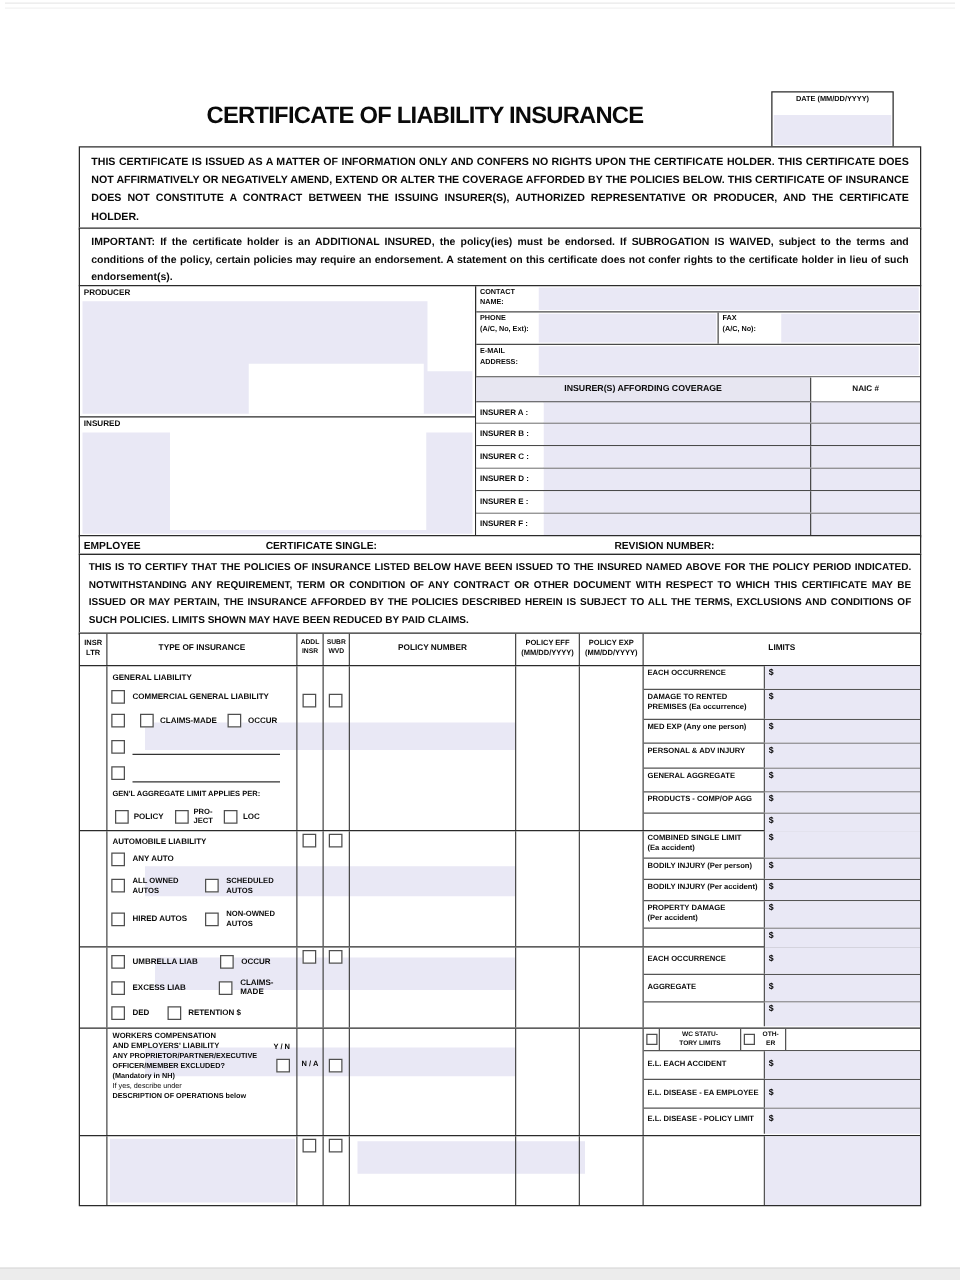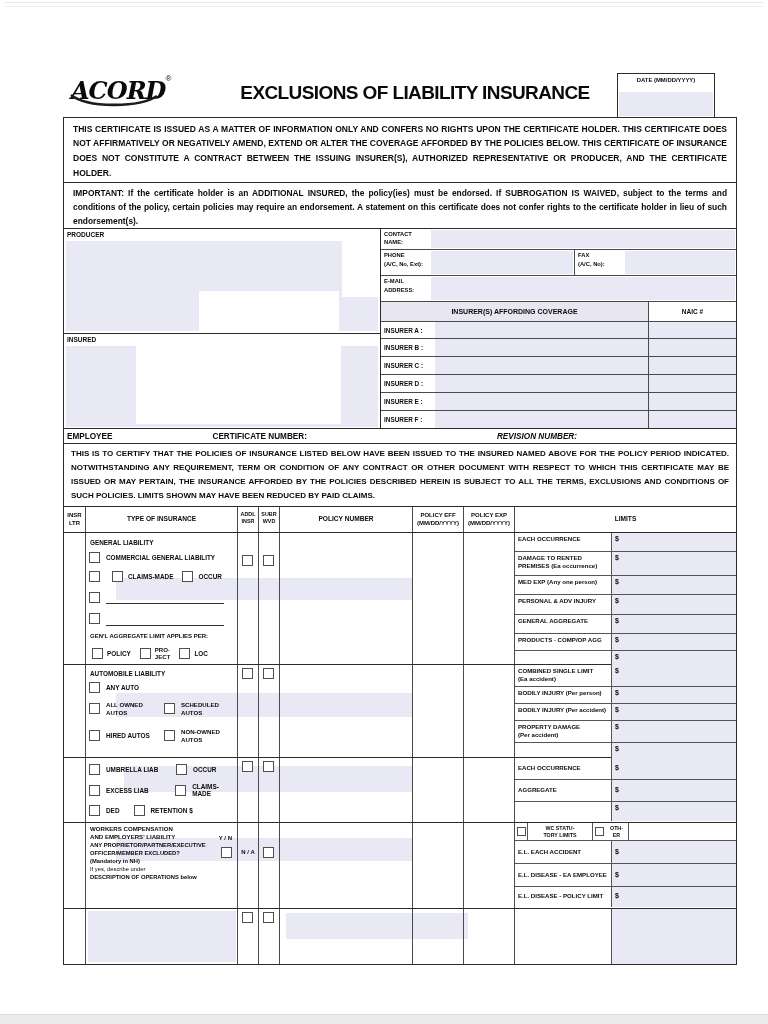--- a/index.html
+++ b/index.html
@@ -58,21 +58,21 @@
   .irow { display:flex; height:18px; border-bottom:1px solid #4a4a4a; }
   .irow:last-child { border-bottom:none; }
   .ilab { width:54px; padding:5px 0 0 3px; font-size:6.4px; font-weight:700; flex:none; background:#fff; }
   .ival { flex:1; }
   .inaic { width:88px; border-left:1px solid #4a4a4a; flex:none; }
 
   
   .covbar { height:16px; display:flex; align-items:center; font-size:8.2px; font-weight:700; }
   .covbar .cv1 { margin-left:3px; }
   .covbar .cv2 { margin-left:100px; }
-  .covbar .cv3 { margin-left:190px;font-style:italic; }
+  .covbar .cv3 { margin-left:190px; }
   .certify { height:65px; padding:3px 7px 0 7px; font-size:8px; font-weight:700;
              line-height:14.3px; text-align:justify; }
 
   
   .mtable { }
   .trow { display:flex; position:relative; border-top:1.5px solid #2b2b2b; }
   .trow.first { border-top:none; }
   .trow > .cell { position:relative; z-index:1; }
   .c-insr { width:22px; border-right:1px solid #4a4a4a; flex:none; }
   .c-type { width:152px; border-right:1px solid #4a4a4a; flex:none; }
@@ -119,27 +119,21 @@
 </style>
 </head>
 <body>
 
 <div class="page">
   <div class="hairline-top"></div>
 
   <div class="doc">
 
     <div class="hdr">
-      <div class="logo-wrap">
-        <span class="logo-txt">ACORD</span><span class="reg">®</span>
-        <svg class="swoosh" width="94" height="16" viewBox="0 0 94 16">
-          <path d="M4,2 C20,15 72,15 90,3" stroke="#1c1c1c" stroke-width="2.6" fill="none"></path>
-        </svg>
-      </div>
-      <div class="title">EXCLUSIONS OF LIABILITY INSURANCE</div>
+      <div class="title">CERTIFICATE OF LIABILITY INSURANCE</div>
       <div class="datebox">
         <div class="datelbl">DATE (MM/DD/YYYY)</div>
         <div class="datefill lav"></div>
       </div>
     </div>
 
     <div class="box disclaimer">THIS CERTIFICATE IS ISSUED AS A MATTER OF INFORMATION ONLY AND CONFERS NO RIGHTS UPON THE CERTIFICATE HOLDER. THIS CERTIFICATE DOES NOT AFFIRMATIVELY OR NEGATIVELY AMEND, EXTEND OR ALTER THE COVERAGE AFFORDED BY THE POLICIES BELOW.  THIS CERTIFICATE OF INSURANCE DOES NOT CONSTITUTE A CONTRACT BETWEEN THE ISSUING INSURER(S), AUTHORIZED REPRESENTATIVE OR PRODUCER, AND THE CERTIFICATE HOLDER.</div>
     <div class="box important">IMPORTANT:  If the certificate holder is an ADDITIONAL INSURED, the policy(ies) must be endorsed.  If SUBROGATION IS WAIVED, subject to the terms and conditions of the policy, certain policies may require an endorsement.  A statement on this certificate does not confer rights to the certificate holder in lieu of such endorsement(s).</div>
 
     <div class="box parties">
@@ -217,21 +211,21 @@
         <div class="irow">
           <div class="ilab">INSURER F :</div>
           <div class="ival lav"></div>
           <div class="inaic lav"></div>
         </div>
       </div>
     </div>
 
     <div class="box covbar">
       <span class="cv1">EMPLOYEE</span>
-      <span class="cv2">CERTIFICATE NUMBER:</span>
+      <span class="cv2">CERTIFICATE SINGLE:</span>
       <span class="cv3">REVISION NUMBER:</span>
     </div>
 
     <div class="box certify">THIS IS TO CERTIFY THAT THE POLICIES OF INSURANCE LISTED BELOW HAVE BEEN ISSUED TO THE INSURED NAMED ABOVE FOR THE POLICY PERIOD INDICATED.  NOTWITHSTANDING ANY REQUIREMENT, TERM OR CONDITION OF ANY CONTRACT OR OTHER DOCUMENT WITH RESPECT TO WHICH THIS CERTIFICATE MAY BE ISSUED OR MAY PERTAIN, THE INSURANCE AFFORDED BY THE POLICIES DESCRIBED HEREIN IS SUBJECT TO ALL THE TERMS, EXCLUSIONS AND CONDITIONS OF SUCH POLICIES. LIMITS SHOWN MAY HAVE BEEN REDUCED BY PAID CLAIMS.</div>
 
     <div class="box mtable">
 
       <div class="trow thead first">
         <div class="cell c-insr">
           <div>INSR</div>

